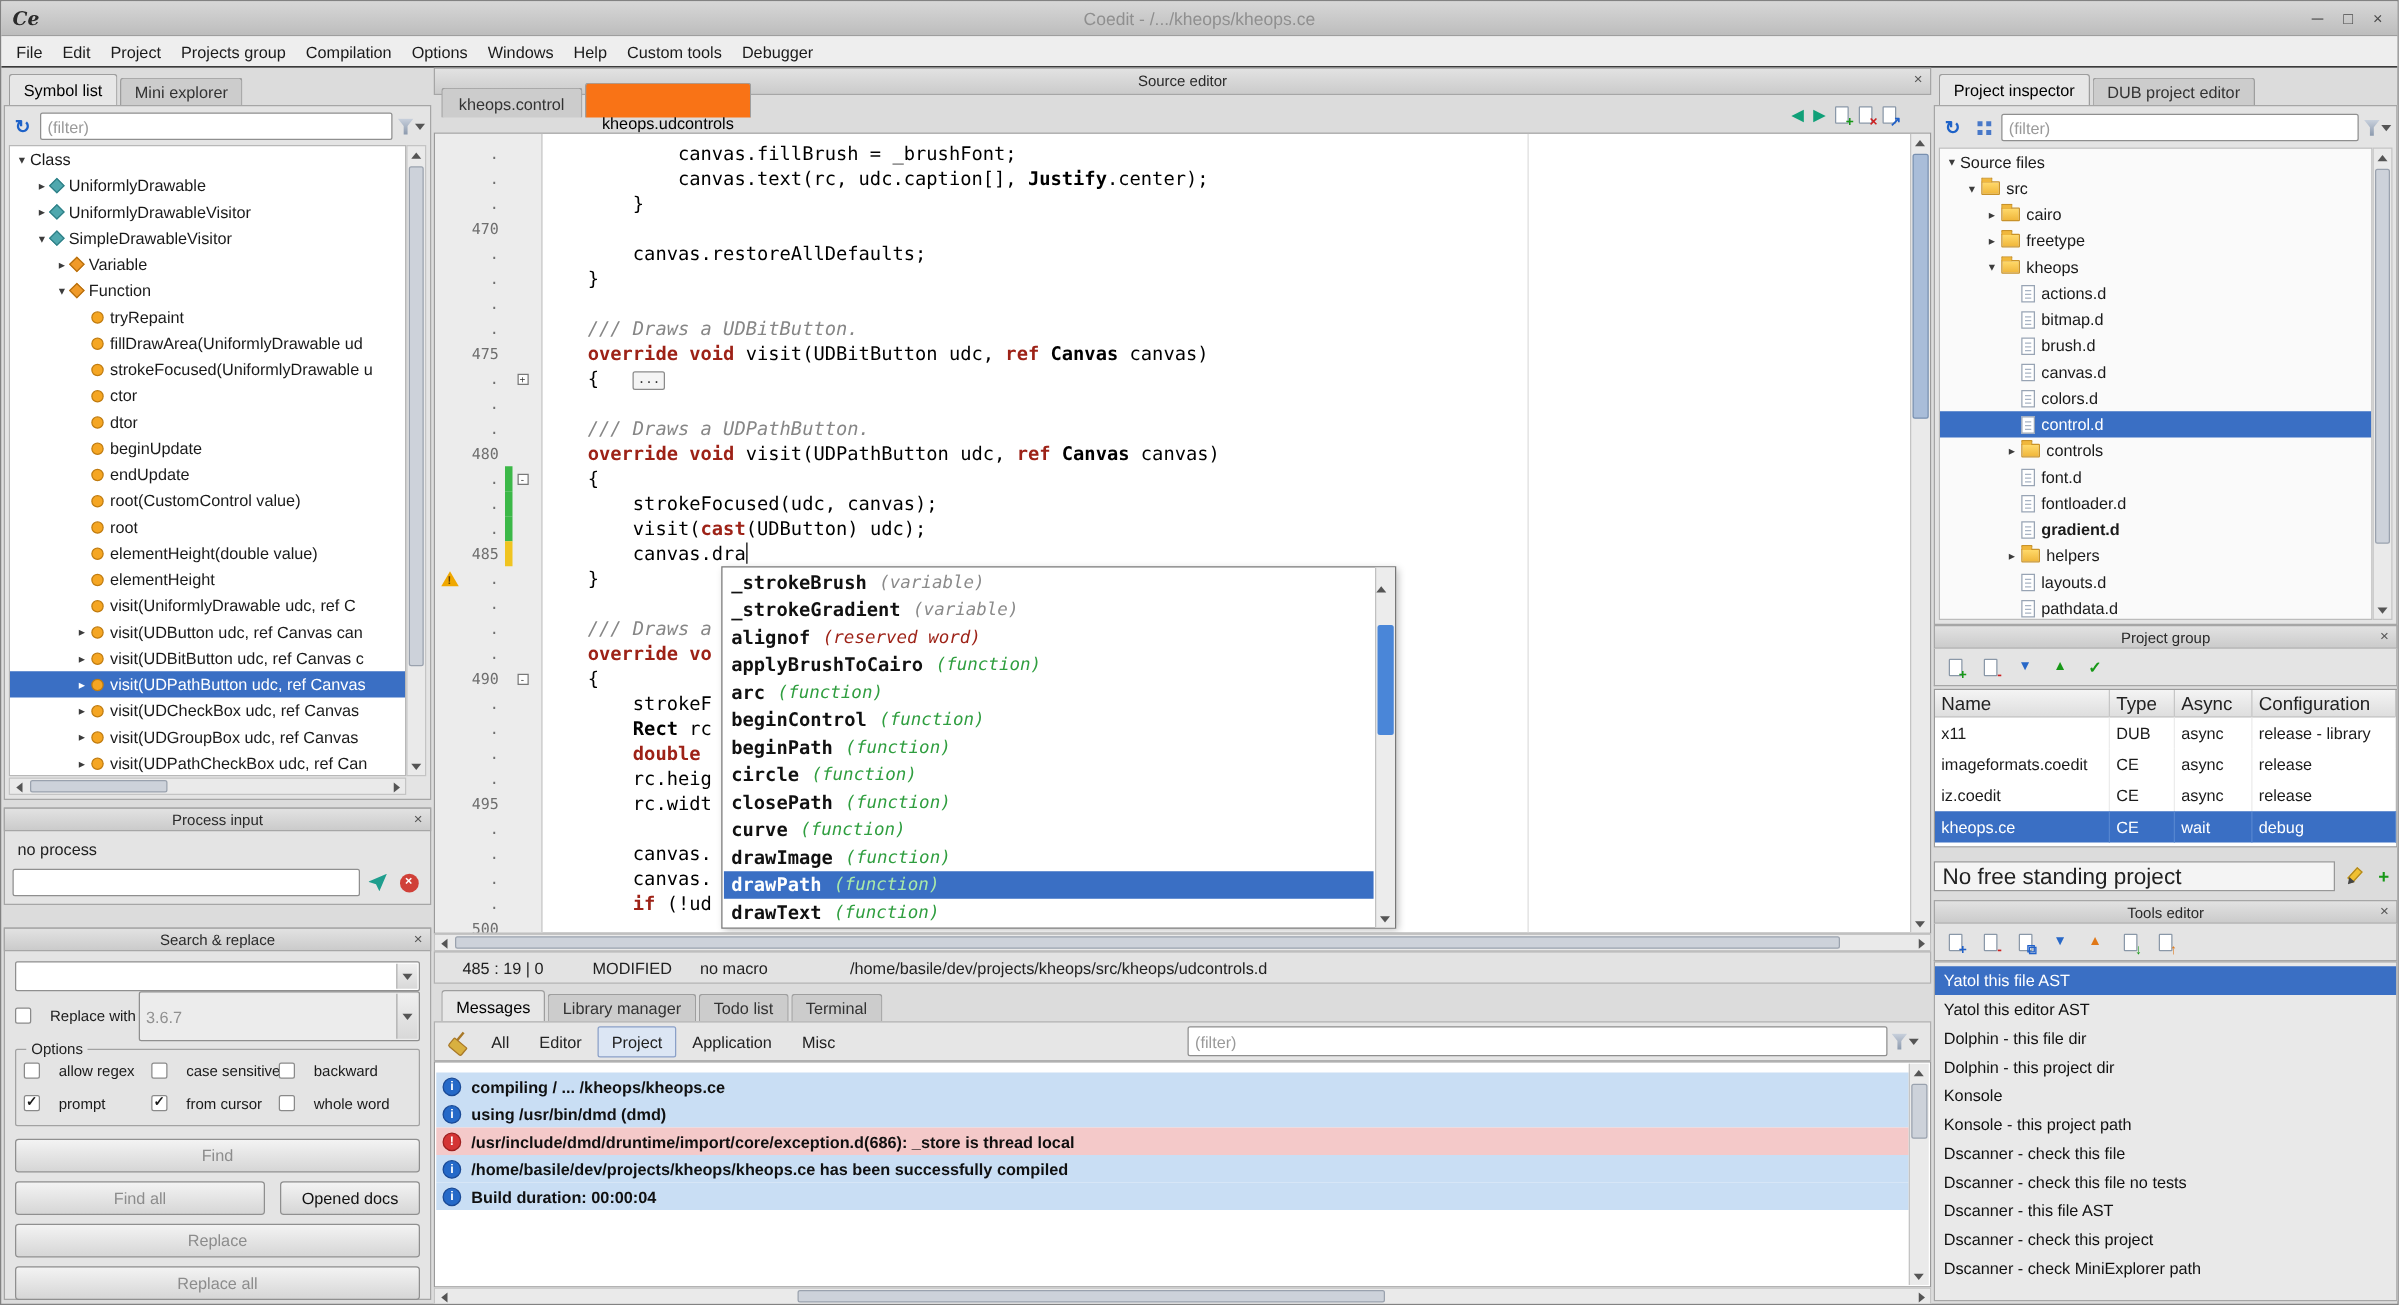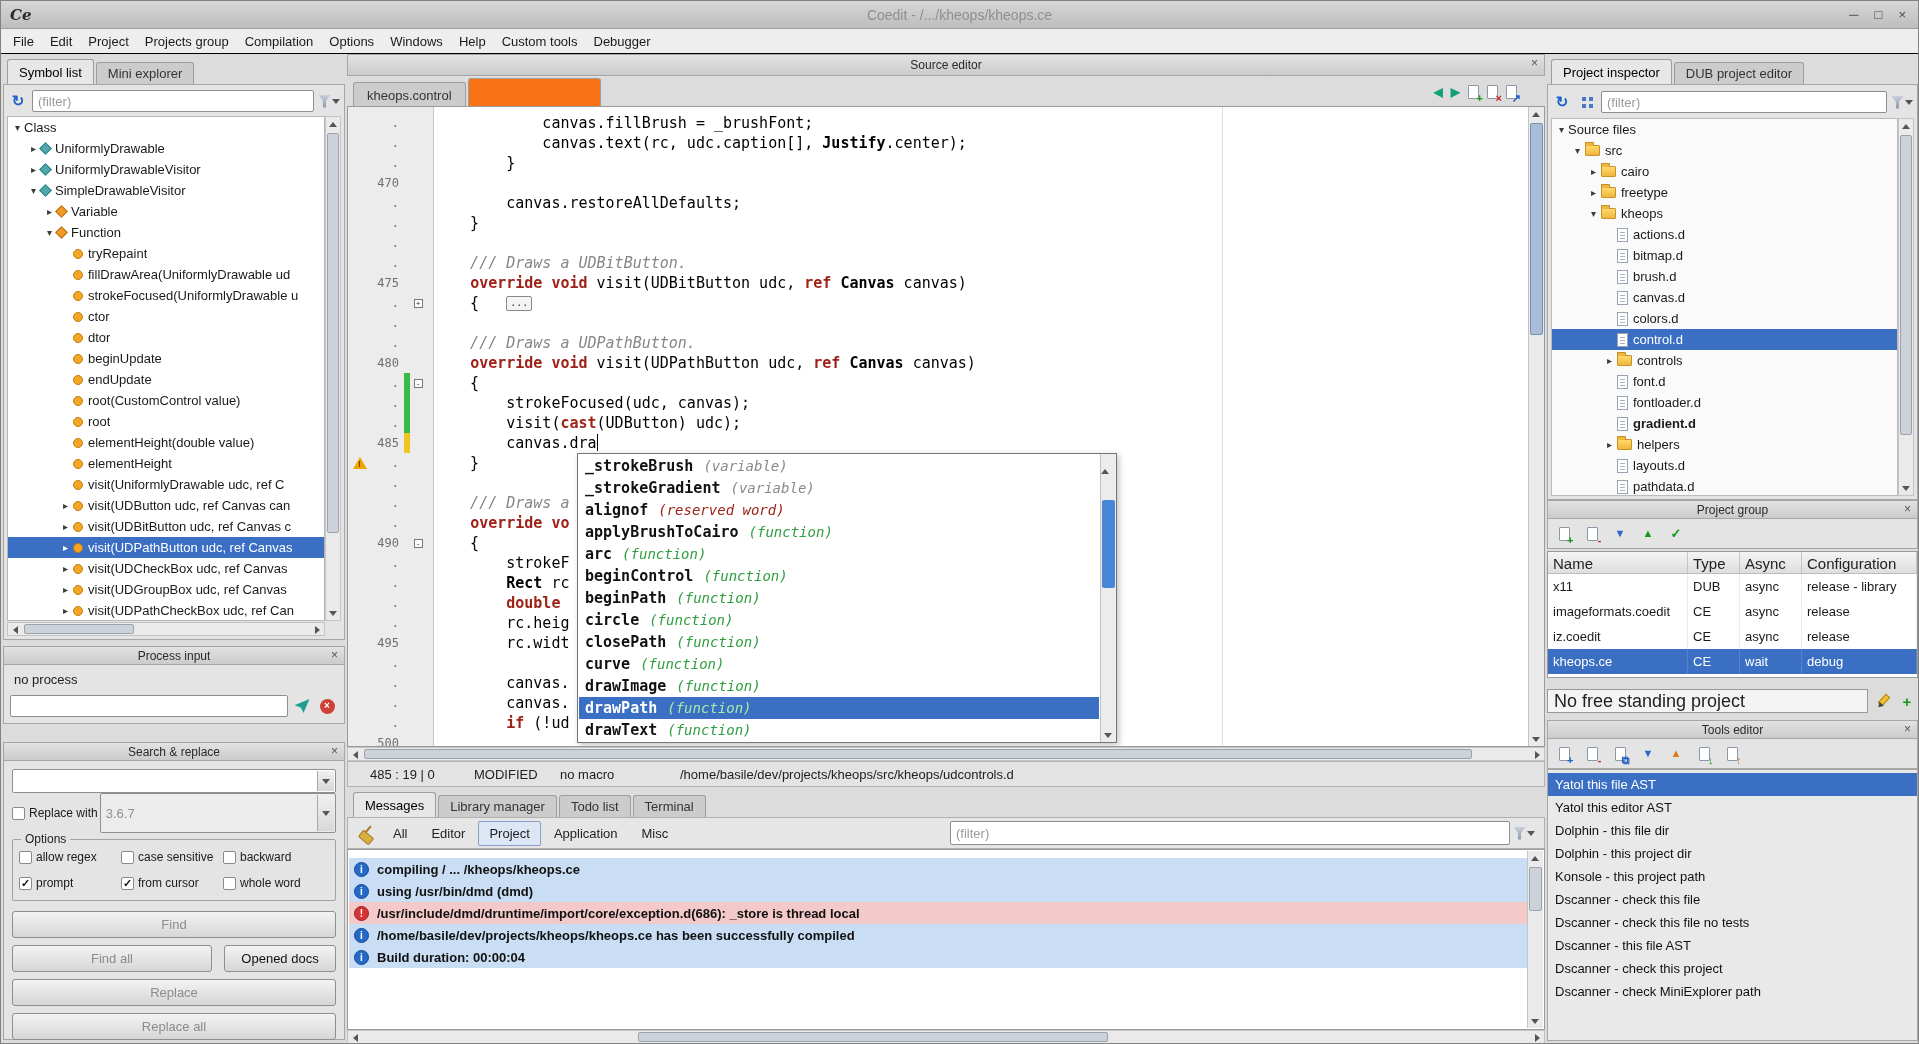--- a/index.html
+++ b/index.html
@@ -20,21 +20,21 @@
 .main-center{position:absolute;top:53px;left:346px;width:1198px;bottom:0}
 .main-right{position:absolute;top:53px;left:1544px;width:375px;bottom:0}
 
 
 .tabbar{position:absolute;display:flex;align-items:flex-end;height:26px;padding-left:4px}
 .tab{height:22px;padding:3px 11px 0;background:#cccccc;border:1px solid #9e9e9e;border-bottom:none;border-radius:3px 3px 0 0;margin-right:2px;font-size:13px;color:#333;white-space:nowrap}
 .tab.active{background:#e7e7e7;height:25px;padding-top:5px;color:#000}
 .l-tabbar{top:4px;left:2px}
 .r-tabbar{top:4px;left:2px}
 .msg-tabbar{top:737px;left:2px}
-.ed-tabbar{top:22px;left:2px;height:30px}
+.ed-tabbar{top:10px;left:2px;height:30px}
 .ed-tabbar .tab{height:24px;padding:5px 13px 0}
 .ed-tabbar .tab.active{height:28px;padding-top:24px;background:#f97316}
 
 
 .panel-box{position:absolute;background:#e4e4e4;border:1px solid #a6a6a6}
 .pane-header{position:absolute;height:19px;background:linear-gradient(#e2e2e2,#cbcbcb);border:1px solid #a6a6a6;display:flex;align-items:center;justify-content:center;font-size:12px;color:#2a2a2a}
 .ph-close{position:absolute;right:6px;top:2px;font-size:12px;color:#555;line-height:1}
 .icon-btn{min-width:22px;height:22px;display:flex;align-items:center;justify-content:center;gap:1px;border:1px solid transparent;border-radius:2px}
 .text-input{background:#fff;border:1px solid #8f8f8f;border-radius:2px;height:22px;font-size:13px;padding:0 5px;color:#222;font-family:"Liberation Sans",sans-serif}
 .text-input::placeholder{color:#9a9a9a}
@@ -90,21 +90,21 @@
 .proc-row{position:absolute;top:46px;left:6px;right:6px;height:26px;display:flex;align-items:center;gap:3px}
 .proc-input{flex:1;height:22px}
 .send-shape{width:15px;height:14px;background:#1f9e8e;clip-path:polygon(0 45%,100% 0,60% 100%,42% 60%)}
 .cancel-shape{width:15px;height:15px;border-radius:50%;background:#d04038;color:#fff;font-size:10px;font-weight:bold;display:flex;align-items:center;justify-content:center;line-height:1}
 
 .search-box{top:688px;left:2px;width:342px;height:298px}
 .search-box .pane-header{top:-1px;left:-1px;right:-1px}
 .s-combo1{position:absolute;top:26px;left:8px;right:8px;height:24px}
 .s-replace-row{position:absolute;top:58px;left:8px;right:8px;height:24px;display:flex;align-items:center}
 .s-combo2{margin-left:2px;flex:1;height:40px}
-.chk-wrap{display:flex;align-items:flex-end;gap:4px;font-size:12px;white-space:nowrap}
+.chk-wrap{display:flex;align-items:flex-start;gap:15px;font-size:12px;white-space:nowrap}
 .opt-row .chk-wrap{width:102px}
 .chk{width:13px;height:13px;background:#fff;border:1px solid #8a8a8a;border-radius:2px;font-size:11px;line-height:11px;text-align:center;color:#1a1a1a;font-weight:bold;flex:0 0 13px}
 .opt-box{position:absolute;top:96px;left:8px;right:8px;height:62px;border:1px solid #a2a2a2;border-radius:2px}
 .opt-legend{position:absolute;top:-8px;left:8px;background:#e4e4e4;padding:0 4px;font-size:12px;color:#222}
 .opt-row{position:absolute;left:6px;right:2px;display:flex}
 .opt-row.r1{top:10px}.opt-row.r2{top:36px}
 .btn-find{position:absolute;top:168px;left:8px;right:8px;height:27px}
 .btn-findall{position:absolute;top:202px;left:8px;width:200px;height:27px}
 .btn-openeddocs{position:absolute;top:202px;right:8px;width:112px;height:27px}
 .btn-replace{position:absolute;top:236px;left:8px;right:8px;height:27px}
@@ -1093,20 +1093,21 @@
           <span class="mini-doc">
             <span class="badge o">↑</span>
           </span>
         </div>
     </div>
     <div class="te-list">
         <div class="te-row selected">Yatol this file AST</div>
         <div class="te-row">Yatol this editor AST</div>
         <div class="te-row">Dolphin - this file dir</div>
         <div class="te-row">Dolphin - this project dir</div>
+        <div class="te-row">Konsole</div>
         <div class="te-row">Konsole - this project path</div>
         <div class="te-row">Dscanner - check this file</div>
         <div class="te-row">Dscanner - check this file no tests</div>
         <div class="te-row">Dscanner - this file AST</div>
         <div class="te-row">Dscanner - check this project</div>
         <div class="te-row">Dscanner - check MiniExplorer path</div>
       </div>
   </div>
 
 </div>

